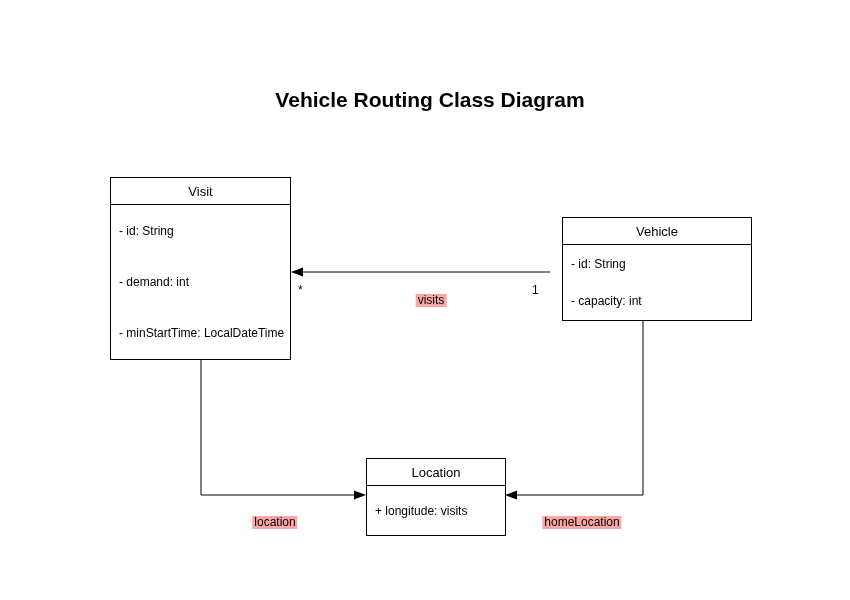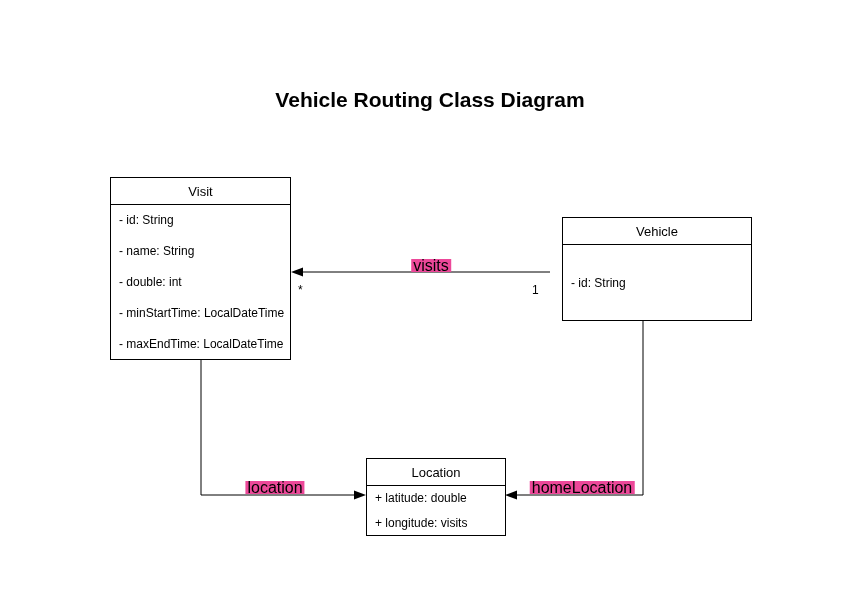--- a/index.html
+++ b/index.html
@@ -56,24 +56,25 @@
     padding-left: 8px;
     font-size: 12px;
     white-space: nowrap;
   }
   .class-visit    { left: 110px; top: 177px; width: 181px; height: 183px; }
   .class-vehicle  { left: 550px; top: 217px; width: 190px; height: 104px; margin-left: 12px; }
   .class-location { left: 366px; top: 458px; width: 140px; height:  78px; }
   .edge-label {
     position: absolute;
     transform: translateX(-50%);
-    background: #ec4899;
+    background: #fca5a5;
     padding: 0 2px;
-    font-size: 16px;
+    font-size: 12px;
     line-height: 13px;
+    margin-top: 35px;
   }
   .label-visits        { left: 431px; top: 259px; }
   .label-location      { left: 275px; top: 481px; }
   .label-home-location { left: 582px; top: 481px; text-align: right; }
   .mult {
     position: absolute;
     font-size: 12px;
     line-height: 13px;
   }
   .mult-star { left: 298px; top: 284px; }
@@ -97,34 +98,32 @@
     </g>
     <g stroke="#000000" fill="#000000" stroke-width="1">
       <polyline points="643,321 643,495 515,495" fill="none"></polyline>
       <polygon points="505,495 517,490.5 517,499.5" stroke="none"></polygon>
     </g>
   </svg>
 
   <div class="uml-class class-visit">
     <div class="cls-header">Visit</div>
     <div class="uml-field">- id: String</div>
-    <div class="uml-field">- name: String</div>
-    <div class="uml-field">- double: int</div>
+    <div class="uml-field">- demand: int</div>
     <div class="uml-field">- minStartTime: LocalDateTime</div>
-    <div class="uml-field">- maxEndTime: LocalDateTime</div>
   </div>
 
   <div class="uml-class class-vehicle">
     <div class="cls-header">Vehicle</div>
     <div class="uml-field">- id: String</div>
+    <div class="uml-field">- capacity: int</div>
   </div>
 
   <div class="uml-class class-location">
     <div class="cls-header">Location</div>
-    <div class="uml-field">+ latitude: double</div>
     <div class="uml-field">+ longitude: visits</div>
   </div>
 
   <div class="edge-label label-visits">visits</div>
   <div class="mult mult-star">*</div>
   <div class="mult mult-one">1</div>
   <div class="edge-label label-location">location</div>
   <div class="edge-label label-home-location">homeLocation</div>
 
 </div>

